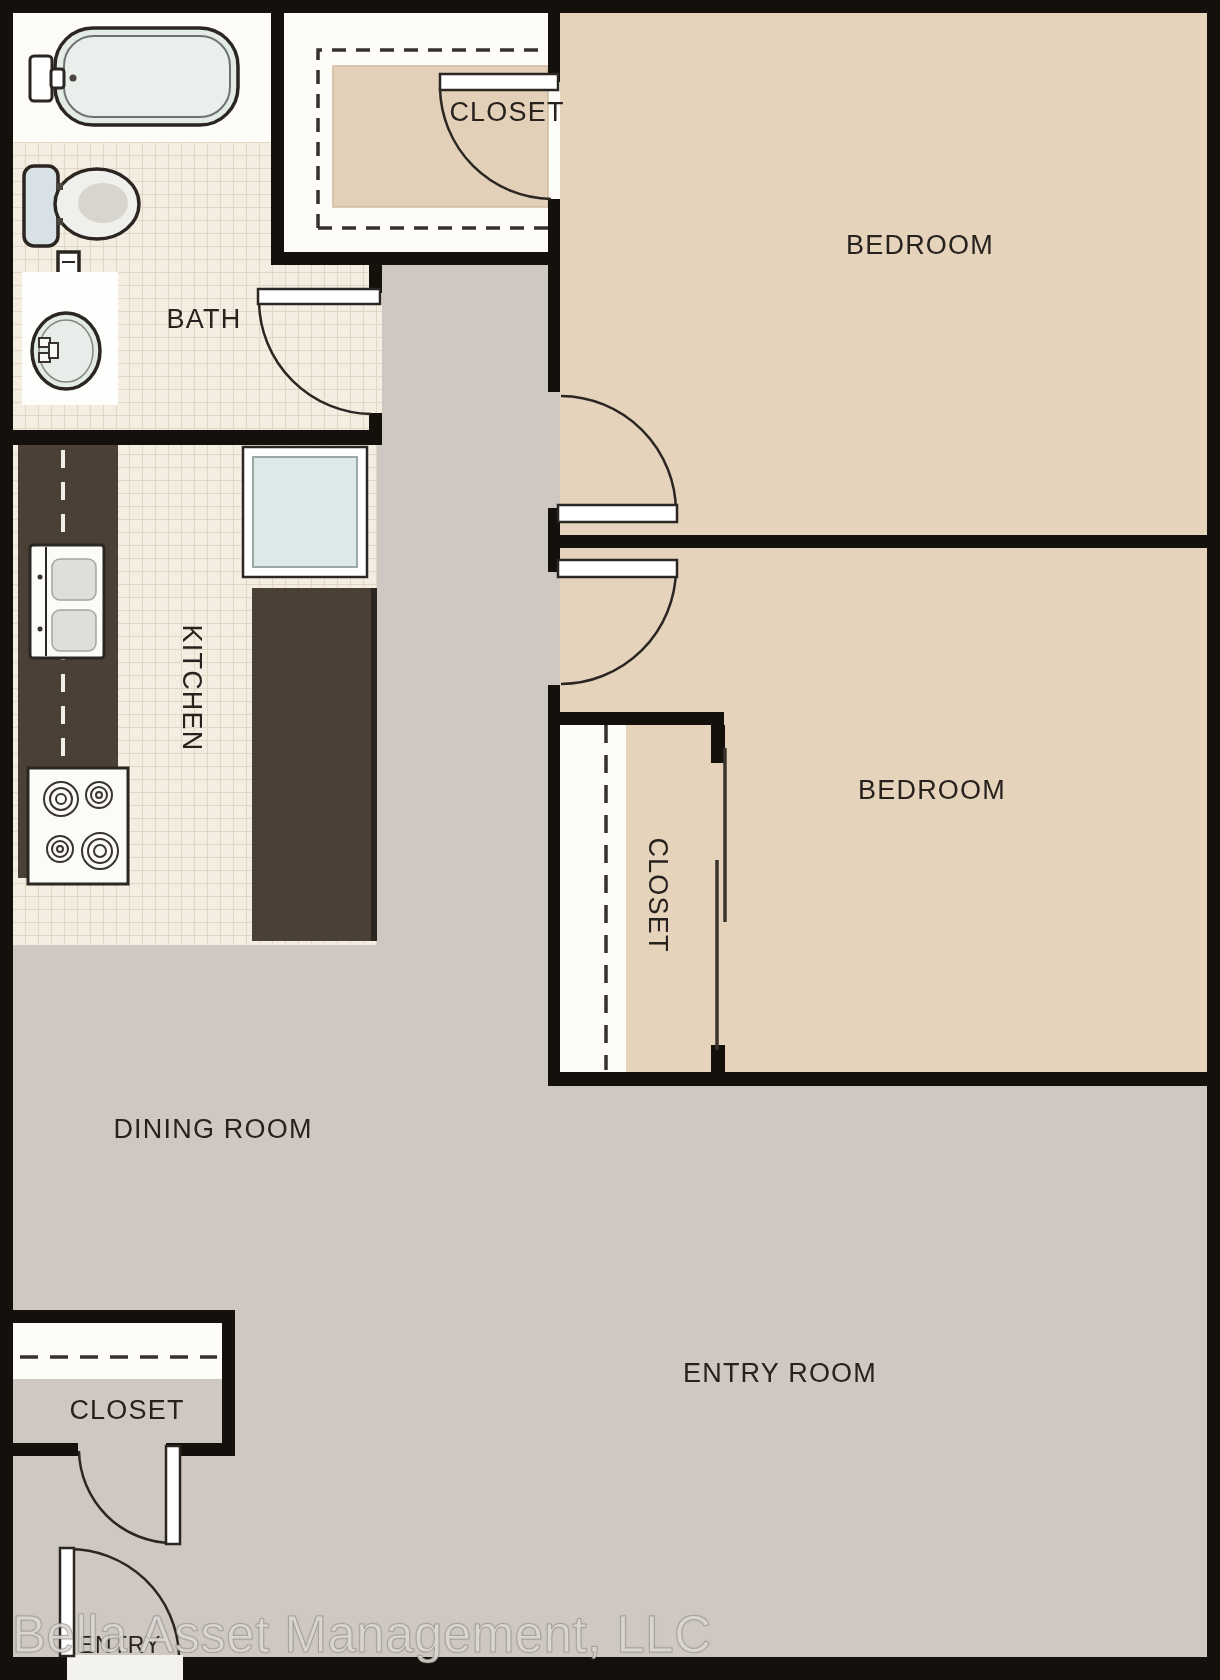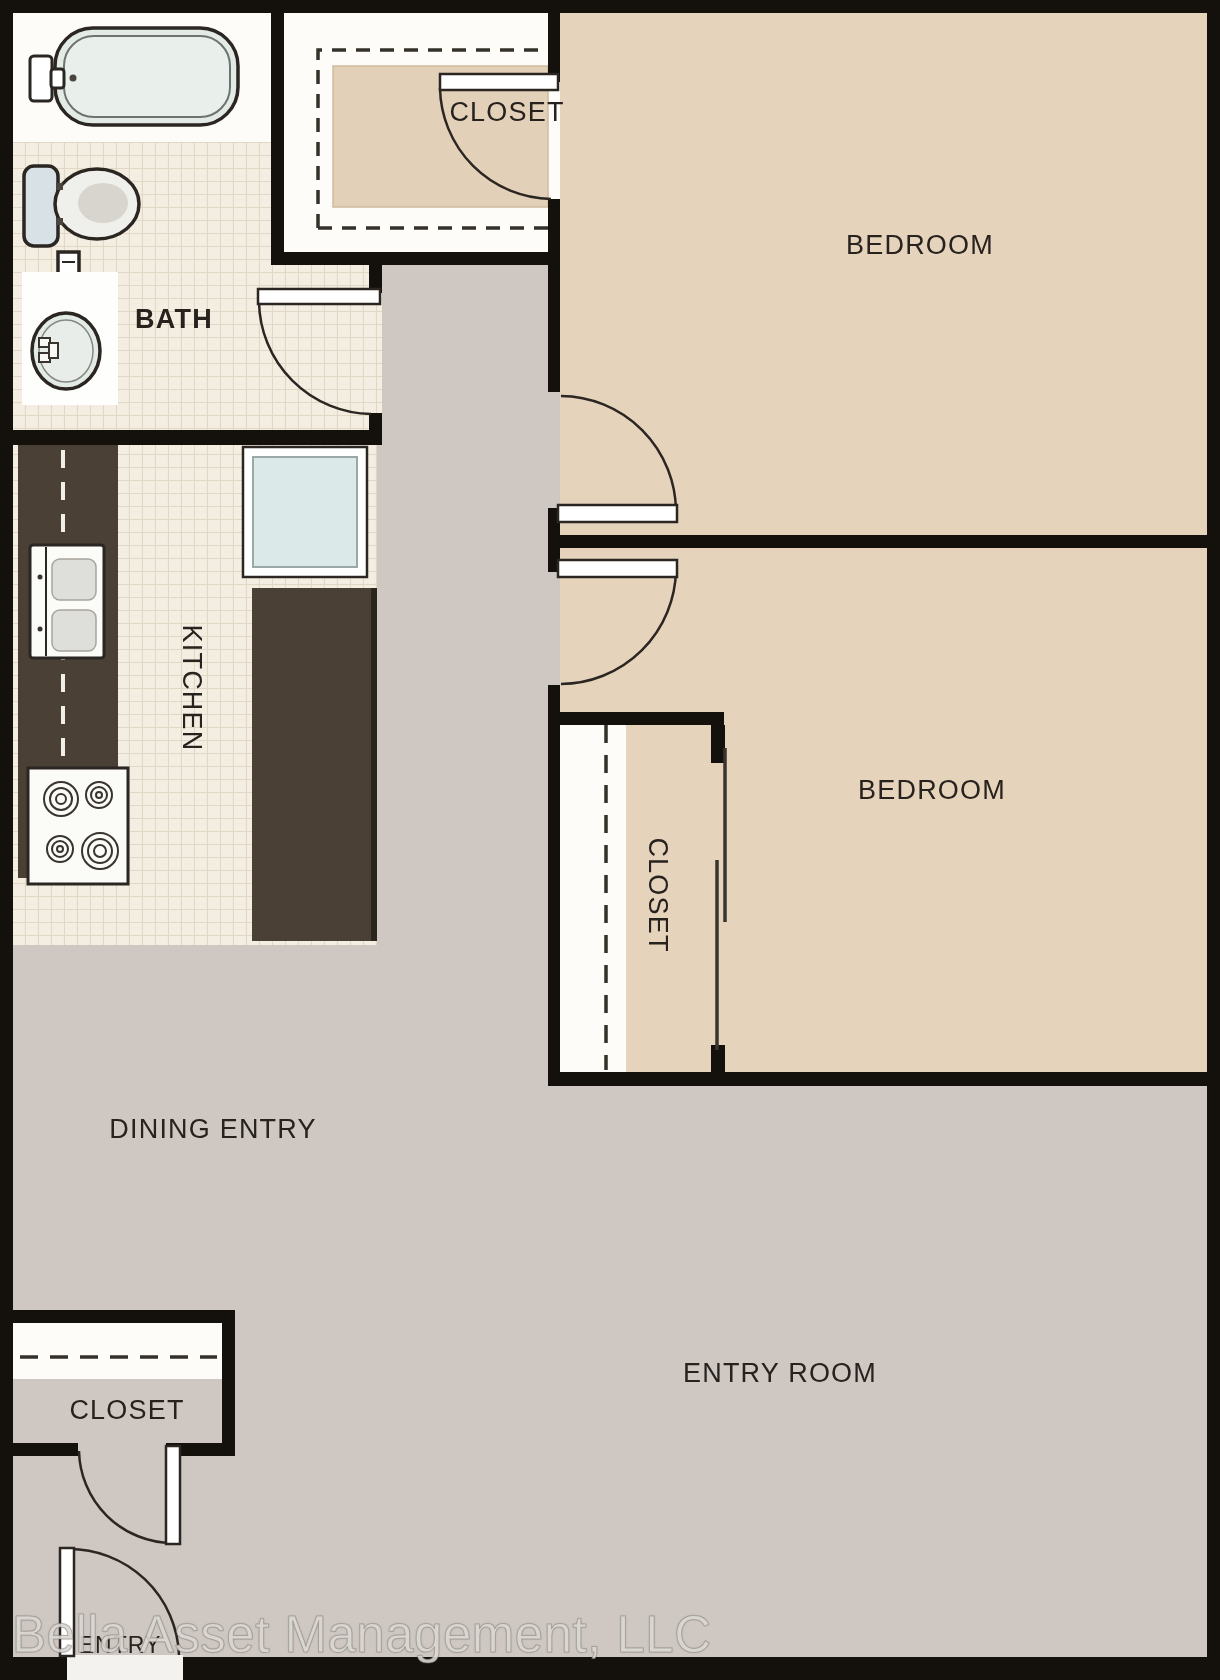--- a/index.html
+++ b/index.html
@@ -197,26 +197,26 @@
       <rect x="558" y="560" width="119" height="17" fill="#ffffff" stroke="#2b2622" stroke-width="2.5"></rect>
 
       <path d="M 79 1451 A 94 94 0 0 0 172 1543" fill="none" stroke="#2b2622" stroke-width="2.5"></path>
       <rect x="166" y="1446" width="14" height="98" fill="#ffffff" stroke="#2b2622" stroke-width="2.5"></rect>
 
       <path d="M 68 1549 A 110 110 0 0 1 179 1655" fill="none" stroke="#2b2622" stroke-width="2.5"></path>
       <rect x="60" y="1548" width="14" height="108" fill="#ffffff" stroke="#2b2622" stroke-width="2.5"></rect>
     </g>
   </svg>
 
-  <div class="lbl" style="left:174px; top:319px;font-weight:bold;">BATH</div>
+  <div class="lbl" style="left:204px; top:319px;">BATH</div>
   <div class="lbl" style="left:507px; top:112px;">CLOSET</div>
   <div class="lbl" style="left:920px; top:245px;">BEDROOM</div>
   <div class="lbl rot" style="left:191px; top:688px;">KITCHEN</div>
   <div class="lbl" style="left:932px; top:790px;">BEDROOM</div>
   <div class="lbl rot" style="left:657px; top:895px;">CLOSET</div>
-  <div class="lbl" style="left:213px; top:1129px;">DINING ENTRY</div>
+  <div class="lbl" style="left:213px; top:1129px;">DINING ROOM</div>
   <div class="lbl" style="left:127px; top:1410px;">CLOSET</div>
   <div class="lbl" style="left:780px; top:1373px;">ENTRY ROOM</div>
   <div class="lbl small" style="left:120px; top:1645px;">ENTRY</div>
 
   <div class="watermark">Bella Asset Management, LLC</div>
 
 </div>
 
 </body></html>

